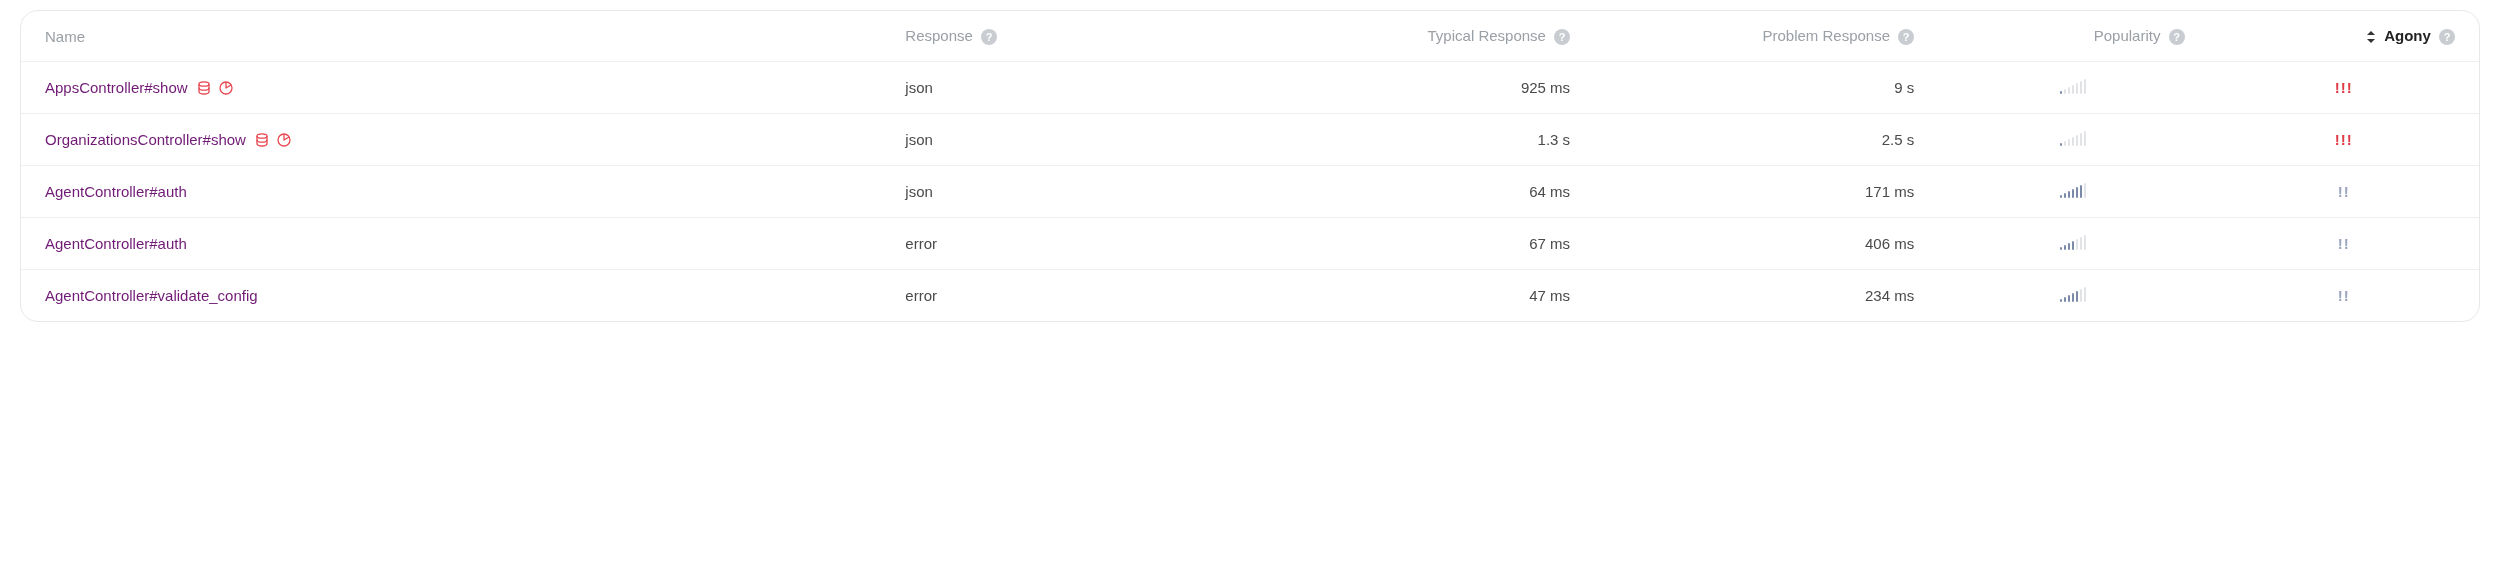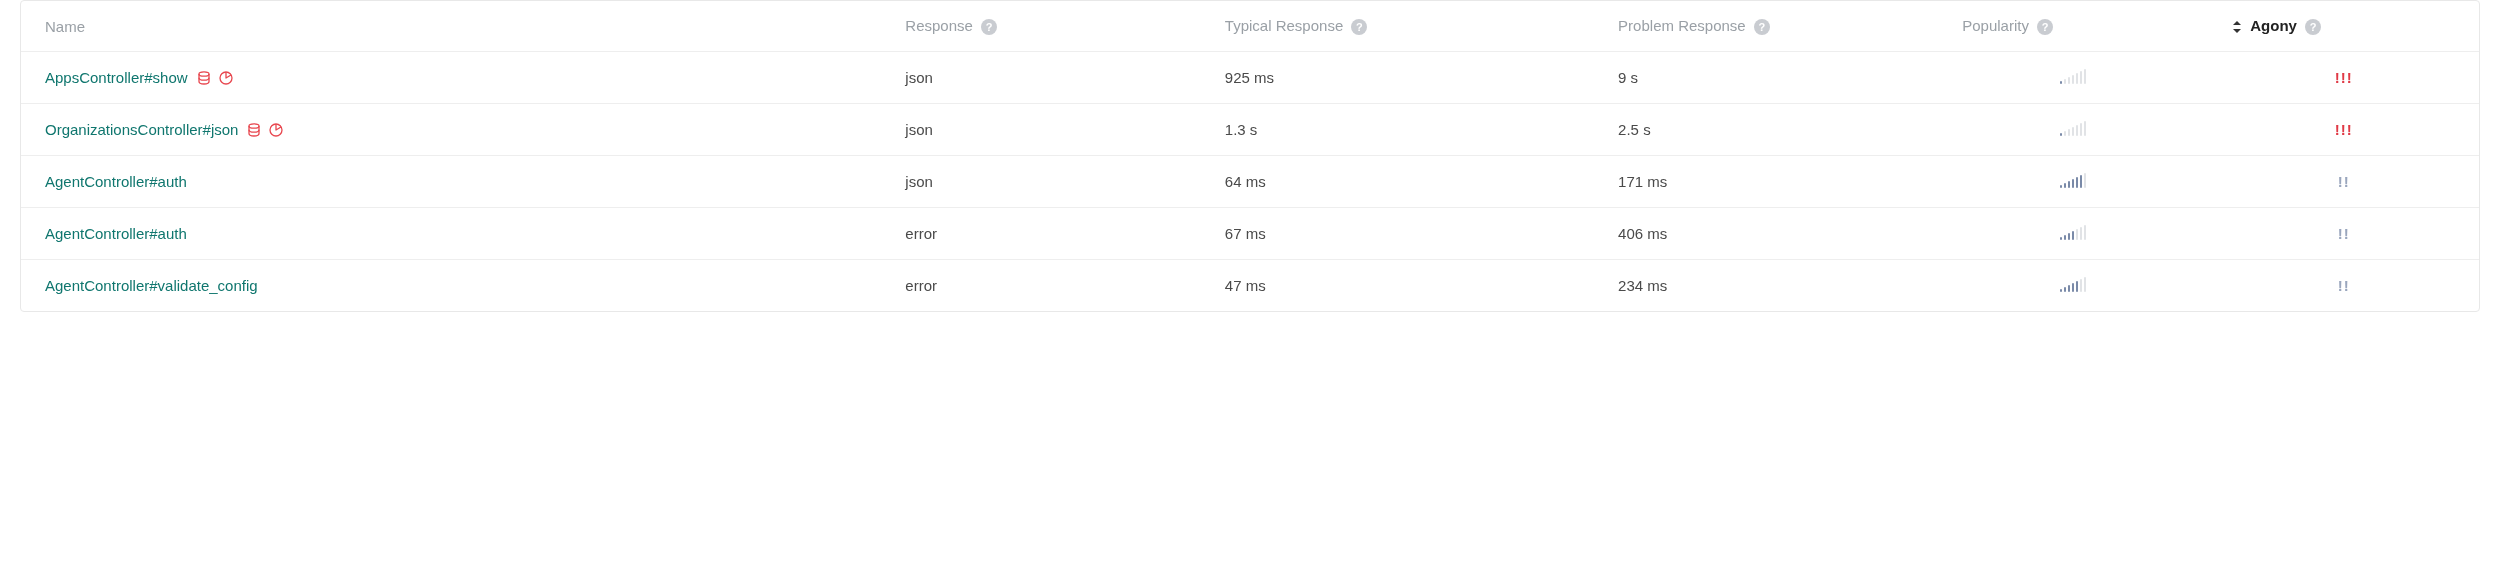--- a/index.html
+++ b/index.html
@@ -3,23 +3,23 @@
 <meta charset="utf-8">
 <style>
   * { box-sizing: border-box; margin: 0; padding: 0; }
   body {
     font-family: -apple-system, BlinkMacSystemFont, "Segoe UI", Helvetica, Arial, sans-serif;
     background: #fff;
     color: #333;
     font-size: 15px;
   }
   .table-wrap {
-    margin: 0 20px;
+    margin: 10px 20px;
     border: 1px solid #e8e8e8;
-    border-radius: 4px;
+    border-radius: 18px;
     overflow: hidden;
   }
   table {
     width: 100%;
     border-collapse: collapse;
     table-layout: fixed;
   }
   thead th {
     text-align: left;
     font-weight: 400;
@@ -40,21 +40,21 @@
   }
   tbody tr:last-child td { border-bottom: none; }
 
   col.c-name   { width: 35%; }
   col.c-resp   { width: 13%; }
   col.c-typ    { width: 16%; }
   col.c-prob   { width: 14%; }
   col.c-pop    { width: 11%; }
   col.c-agony  { width: 11%; }
 
-  .right { }
+  .right { text-align: right; }
   .center { text-align: center; }
 
   .help-icon {
     display: inline-flex;
     align-items: center;
     justify-content: center;
     width: 16px; height: 16px;
     border-radius: 50%;
     background: #c9ccd1;
     color: #fff;
@@ -67,21 +67,21 @@
 
   .sort-indicator {
     display: inline-block;
     margin-right: 6px;
     vertical-align: middle;
     line-height: 0;
   }
   .sort-indicator svg { display: block; }
 
   .name-cell { display: flex; align-items: center; gap: 8px; }
-  .name-text { color: #0f766e; }
+  .name-text { color: #701a75; }
 
   .mini-icons { display: inline-flex; gap: 6px; }
   .mini-icons svg { display: block; }
 
   
   .signal {
     display: inline-flex;
     align-items: flex-end;
     gap: 2px;
     height: 16px;
@@ -186,21 +186,21 @@
               <span class=""></span>
               <span class=""></span>
               <span class=""></span>
               <span class=""></span>
             </span></td>
           <td class="center"><span class="agony lvl3">!!!</span></td>
         </tr>
         <tr>
           <td>
             <div class="name-cell">
-              <span class="name-text">OrganizationsController#json</span>
+              <span class="name-text">OrganizationsController#show</span>
               <span class="mini-icons">
                 <span>
                   <svg width="16" height="16" viewBox="0 0 16 16" fill="none">
                     <ellipse cx="8" cy="4" rx="5" ry="2.2" stroke="#e8474f" stroke-width="1.3"></ellipse>
                     <path d="M3 4 V11.5 C3 12.8 5.2 14 8 14 C10.8 14 13 12.8 13 11.5 V4" stroke="#e8474f" stroke-width="1.3" fill="none"></path>
                     <path d="M3 7.7 C3 9 5.2 10.2 8 10.2 C10.8 10.2 13 9 13 7.7" stroke="#e8474f" stroke-width="1.3" fill="none"></path>
                   </svg>
                 </span>
                 <span>
                   <svg width="16" height="16" viewBox="0 0 16 16" fill="none">

